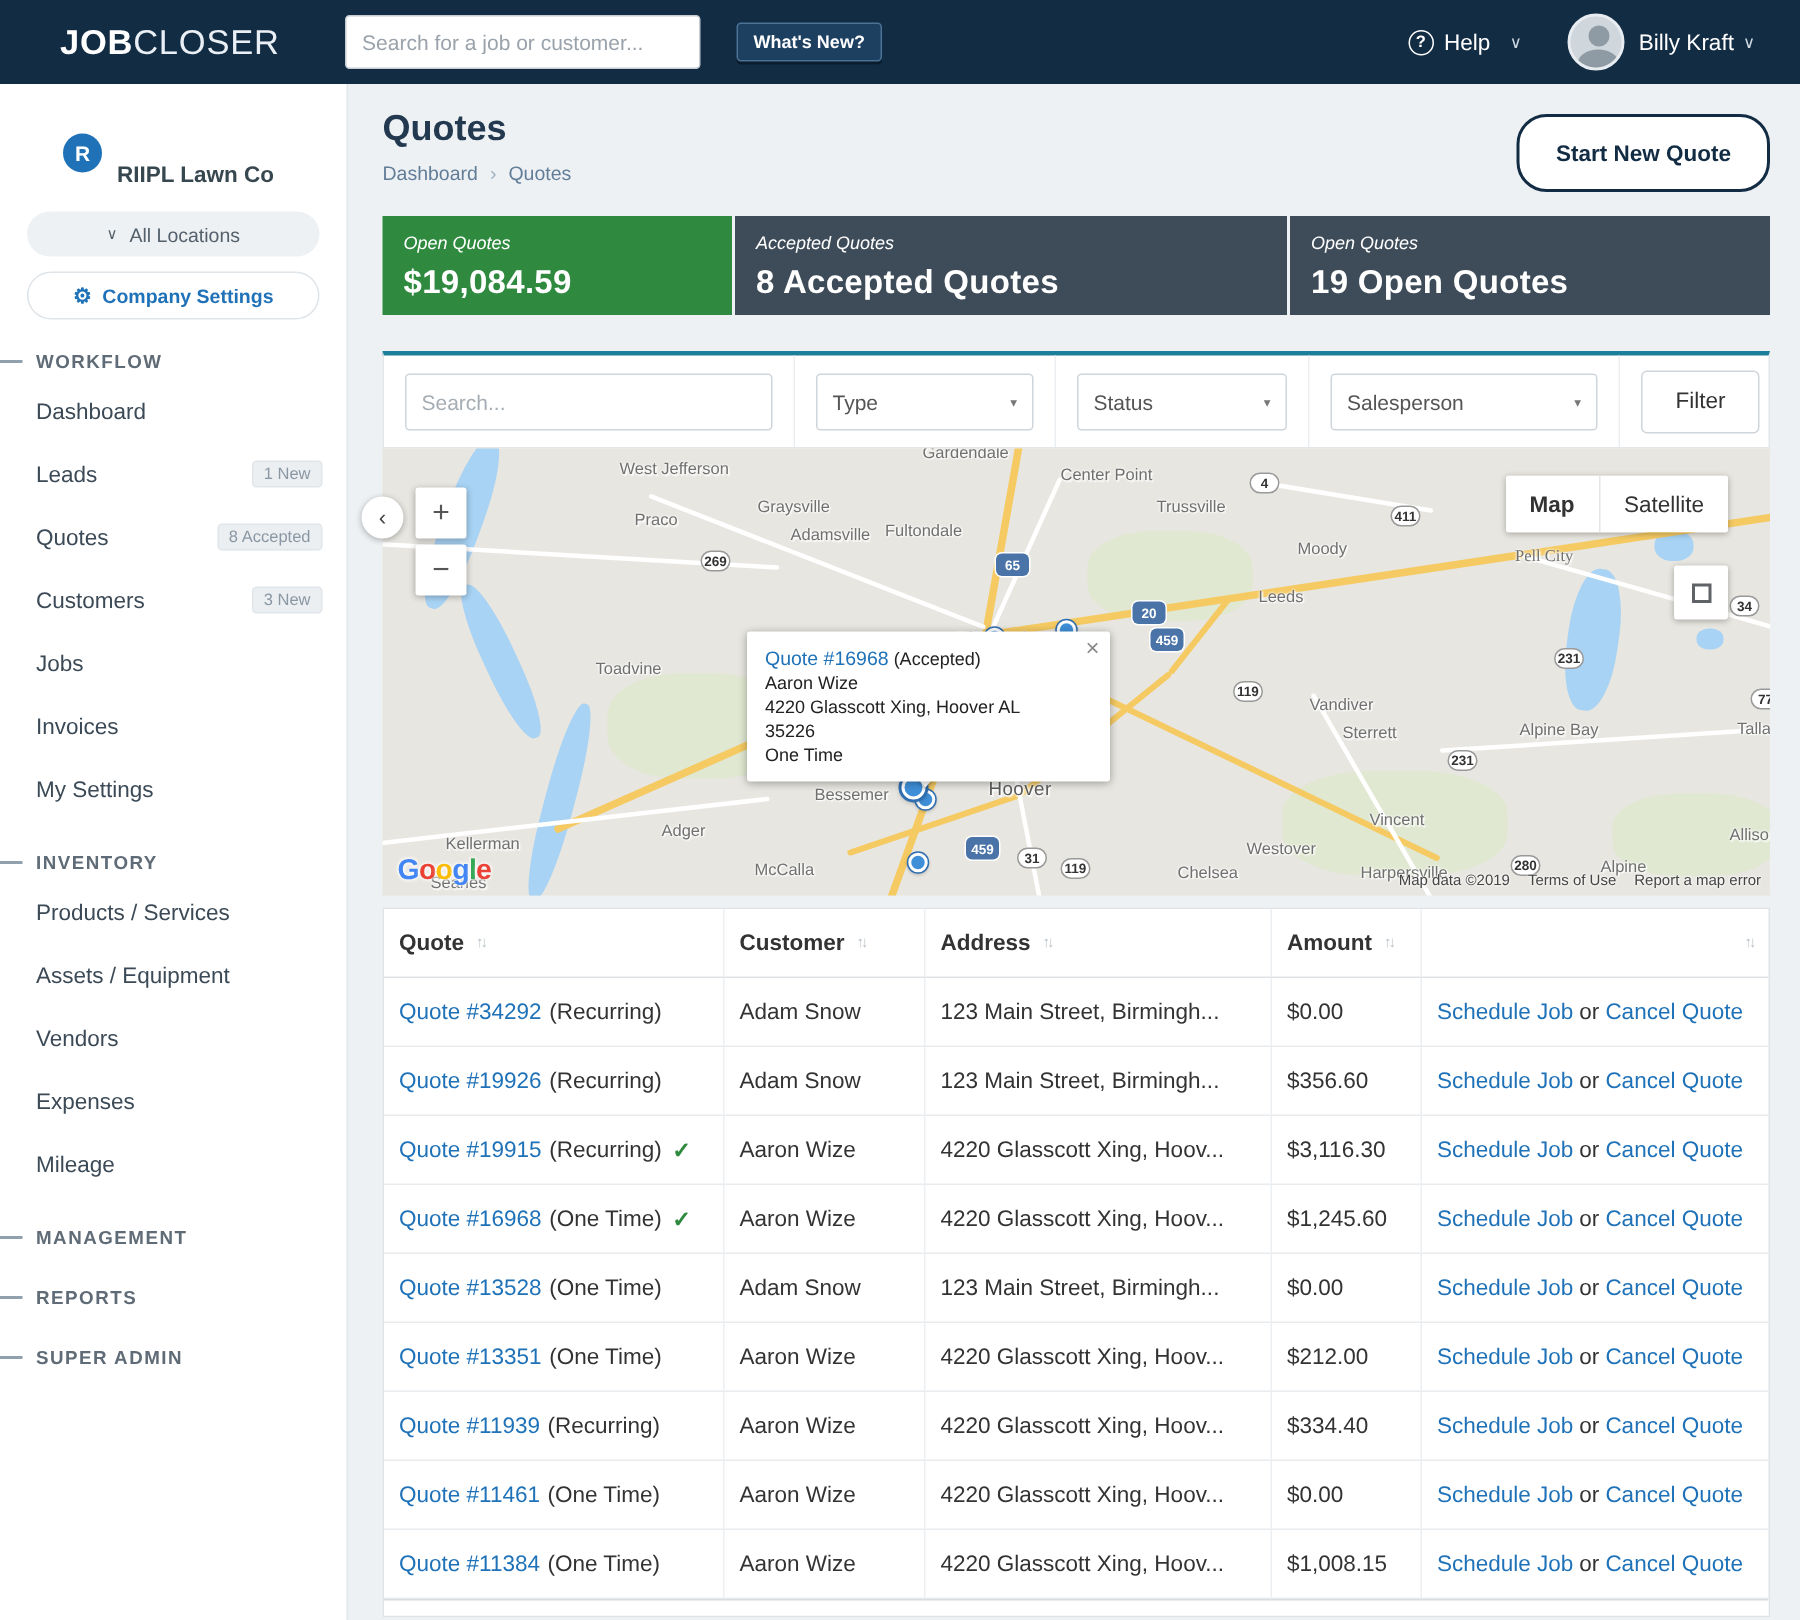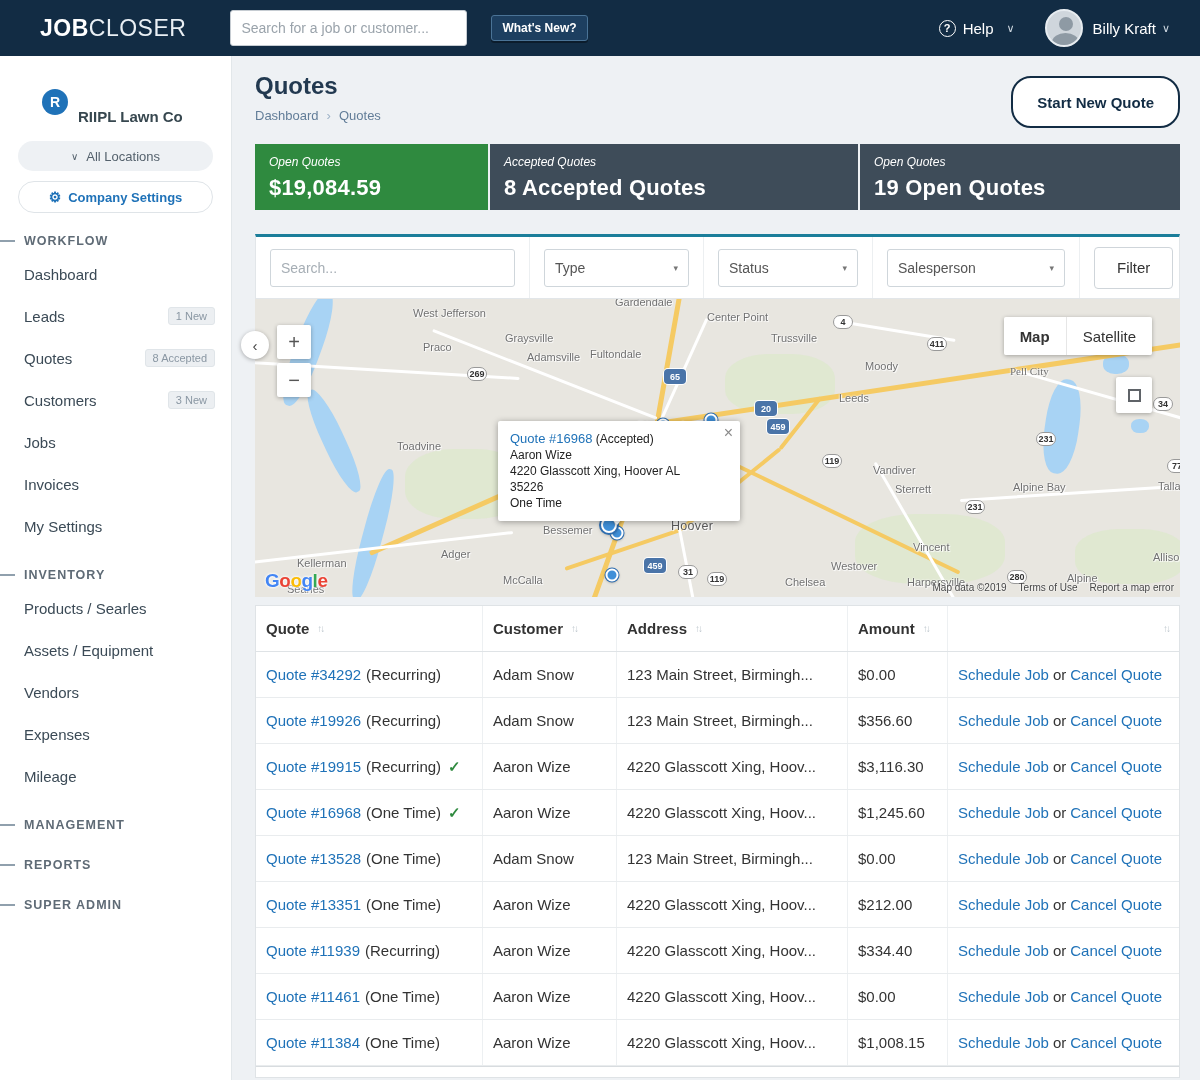--- a/index.html
+++ b/index.html
@@ -172,21 +172,21 @@
         <span>Invoices</span>
       </div>
       <div class="nav-item">
         <span>My Settings</span>
       </div>
       <div class="nav-section-header">
         <div class="dash"></div>
         <span>INVENTORY</span>
       </div>
       <div class="nav-item">
-        <span>Products / Searles</span>
+        <span>Products / Services</span>
       </div>
       <div class="nav-item">
         <span>Assets / Equipment</span>
       </div>
       <div class="nav-item">
         <span>Vendors</span>
       </div>
       <div class="nav-item">
         <span>Expenses</span>
       </div>
@@ -334,21 +334,21 @@
         <div class="mlabel" style="left: 516px; top: 33px;">Trussville</div>
         <div class="mlabel" style="left: 610px; top: 61px;">Moody</div>
         <div class="mlabel" style="left: 755px; top: 66px; font-family: Liberation Serif, serif;">Pell City</div>
         <div class="mlabel" style="left: 584px; top: 93px;">Leeds</div>
         <div class="mlabel big" style="left: 382px; top: 120px;">Birmingham</div>
         <div class="mlabel" style="left: 142px; top: 141px;">Toadvine</div>
         <div class="mlabel" style="left: 618px; top: 165px;">Vandiver</div>
         <div class="mlabel" style="left: 640px; top: 184px;">Sterrett</div>
         <div class="mlabel" style="left: 758px; top: 182px;">Alpine Bay</div>
         <div class="mlabel" style="left: 288px; top: 225px;">Bessemer</div>
-        <div class="mlabel big" style="left: 404px; top: 220px; margin-left: 12px;">Hoover</div>
+        <div class="mlabel big" style="left: 404px; top: 220px;">Hoover</div>
         <div class="mlabel" style="left: 186px; top: 249px;">Adger</div>
         <div class="mlabel" style="left: 248px; top: 275px;">McCalla</div>
         <div class="mlabel" style="left: 658px; top: 242px;">Vincent</div>
         <div class="mlabel" style="left: 576px; top: 261px;">Westover</div>
         <div class="mlabel" style="left: 530px; top: 277px;">Chelsea</div>
         <div class="mlabel" style="left: 652px; top: 277px;">Harpersville</div>
         <div class="mlabel" style="left: 812px; top: 273px;">Alpine</div>
         <div class="mlabel" style="left: 898px; top: 252px;">Allison</div>
         <div class="mlabel" style="left: 903px; top: 181px;">Talladega</div>
         <div class="mlabel" style="left: 42px; top: 258px;">Kellerman</div>

